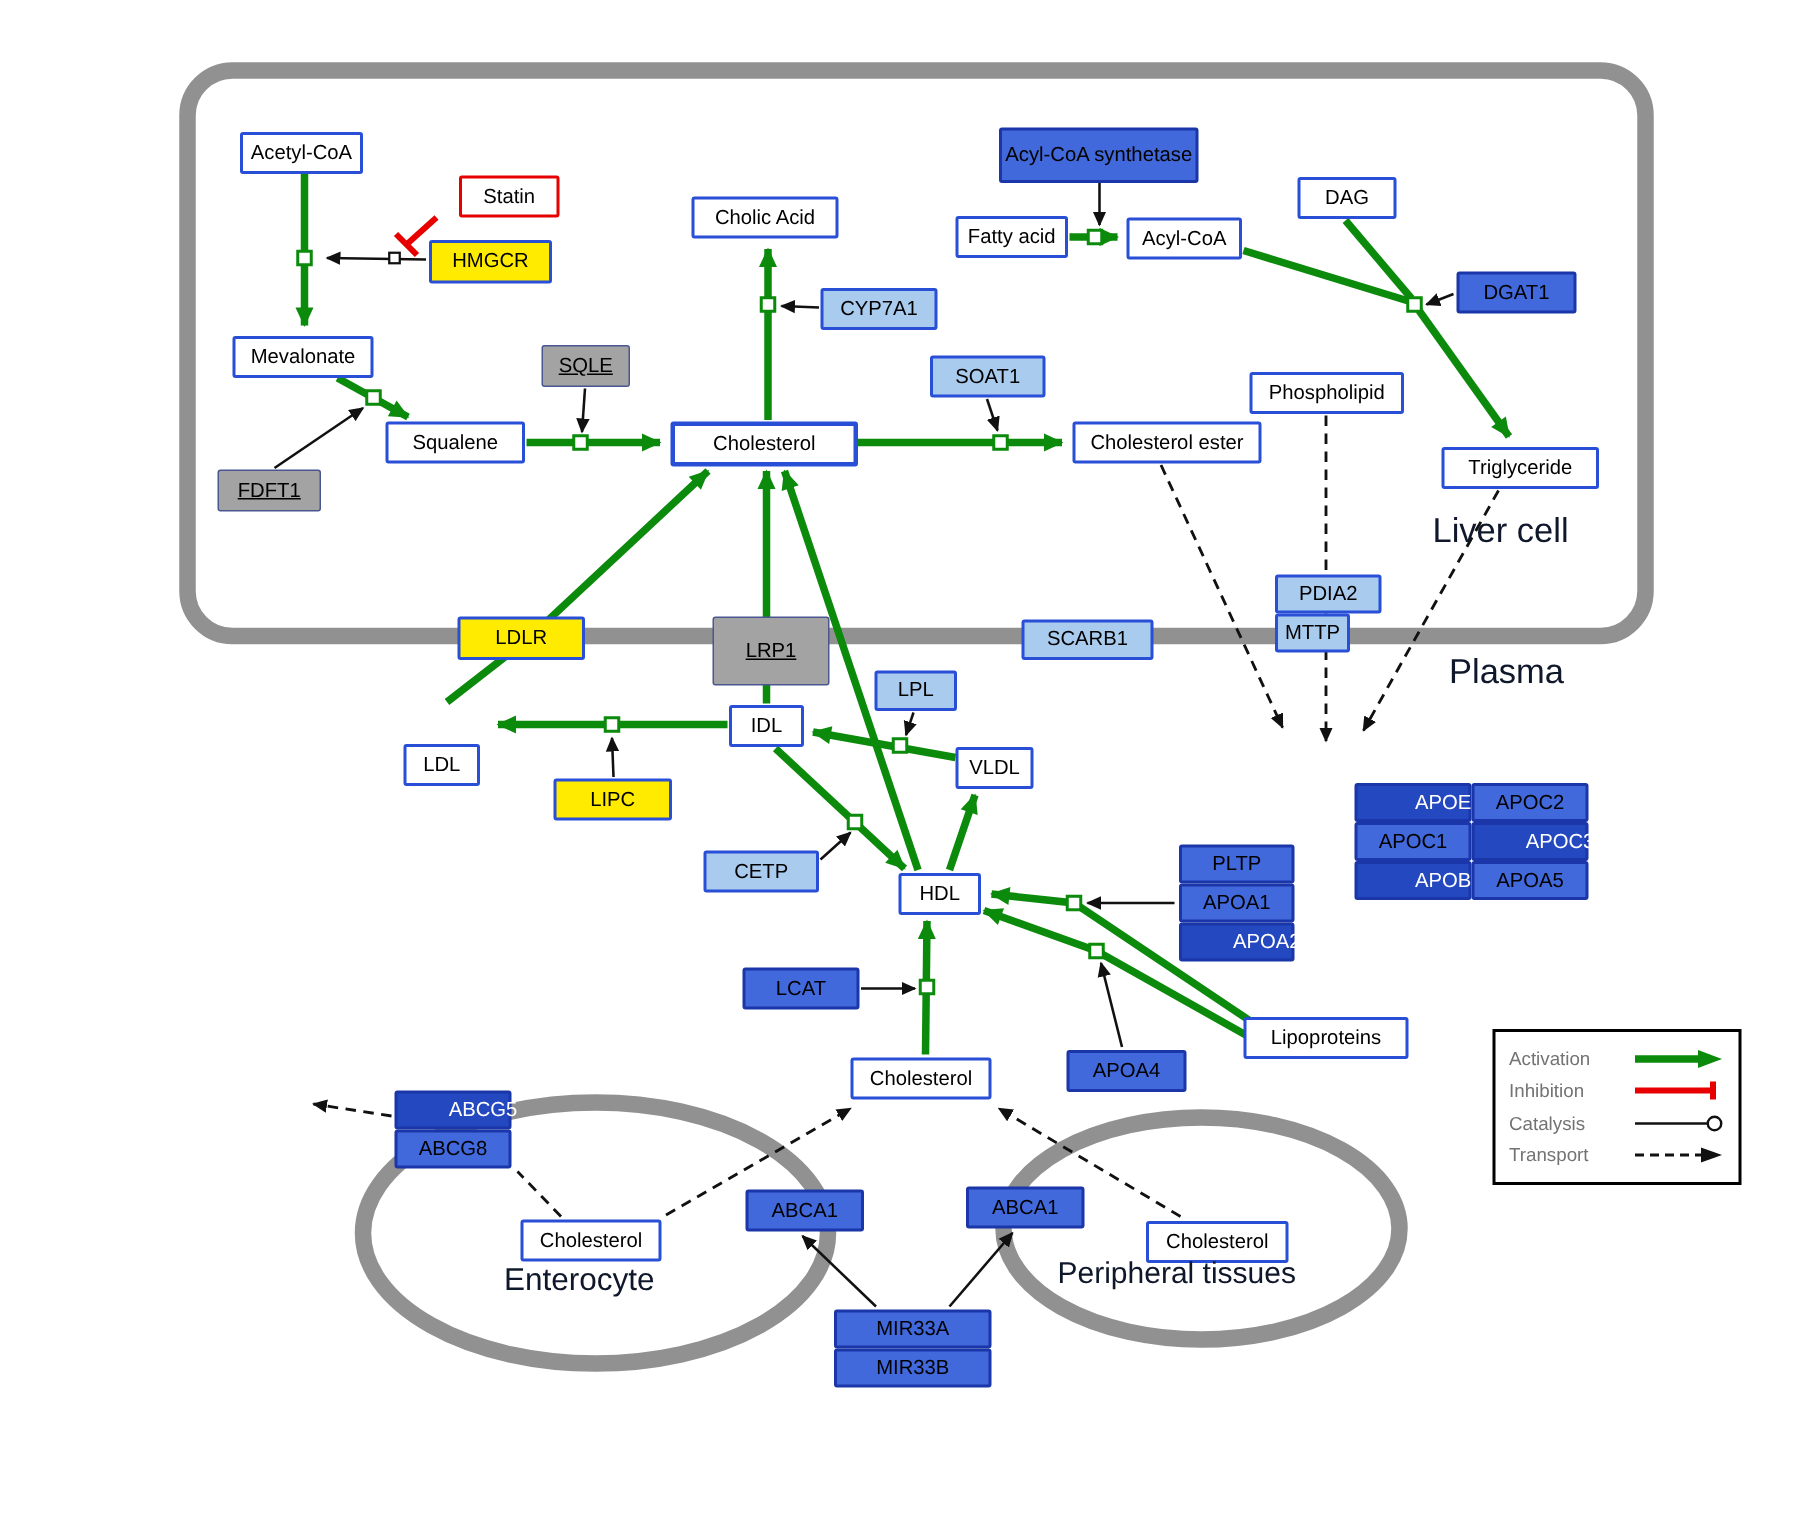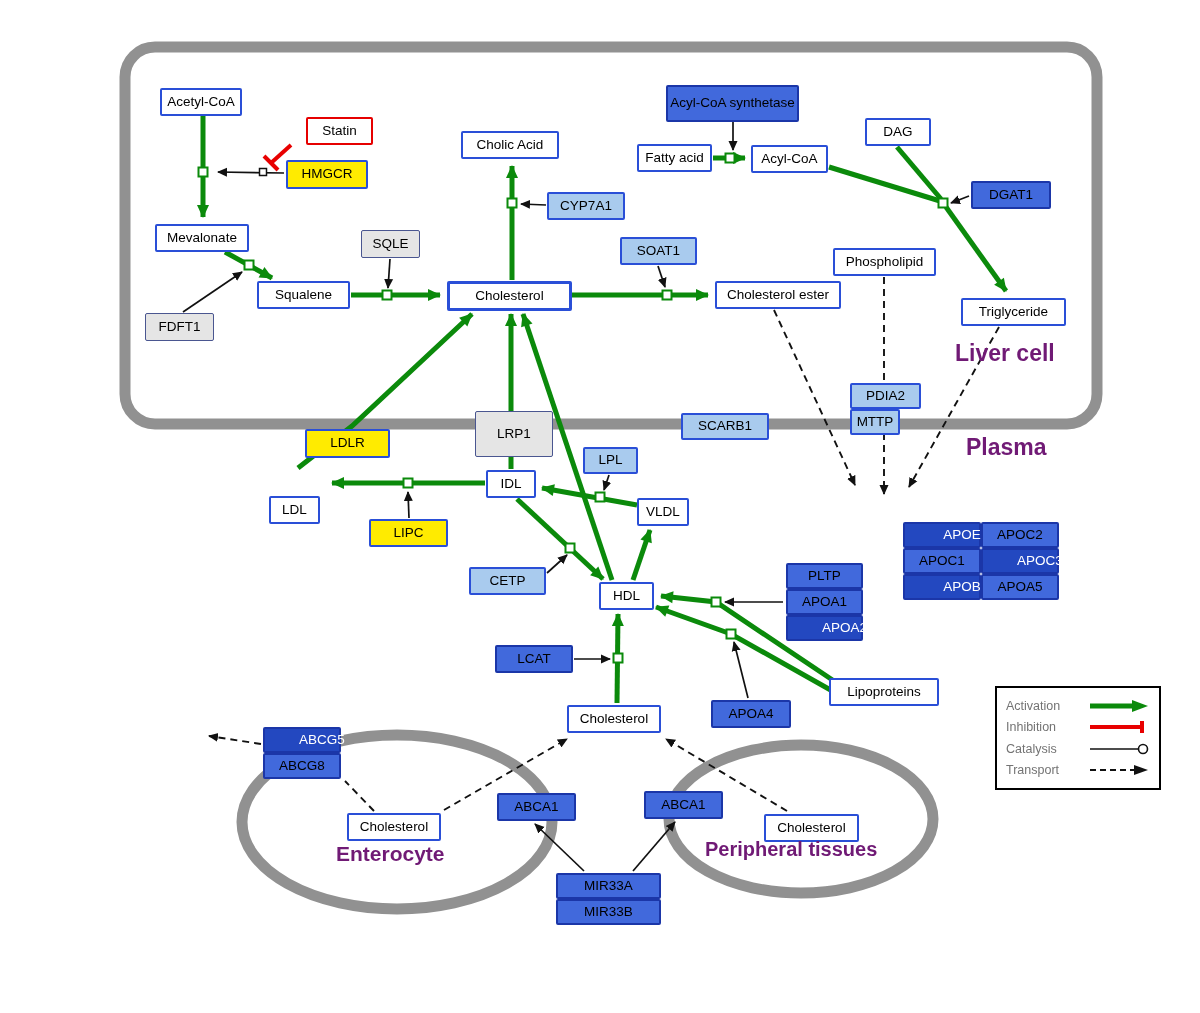--- a/index.html
+++ b/index.html
@@ -13,25 +13,25 @@
   .etp{stroke:#111111;stroke-width:1.9;fill:none;stroke-dasharray:7 5;}
   .ei{stroke:#E80000;stroke-width:4;fill:none;}
   .rs{fill:#ffffff;stroke:#0B8A0B;stroke-width:2;}
   .rsb{fill:#ffffff;stroke:#111111;stroke-width:1.5;}
   .node{position:absolute;box-sizing:border-box;display:flex;align-items:center;justify-content:center;
         text-align:center;font-size:13.5px;color:#000;background:#fff;border:2px solid #2A4FD7;
         border-radius:2px;line-height:1.05;cursor:pointer;}
   .strong{border-width:3px;}
   .drug{border-color:#E60000;border-width:2.5px;margin-left:48px;}
   .y{background:#FFEB00;}
-  .py{background:#e5e5e5;border-color:#4A5690;border-width:1.5px;}
+  .py{background:#a3a3a3;border-color:#4A5690;border-width:1.5px;text-decoration:underline;}
   .lb{background:#A9CBEE;}
   .b{background:#4169DC;border-color:#1B36A8;}
   .db{background:#2348C0;border-color:#1B36A8;color:#fff;padding-left:40px;}
-  .rlabel{position:absolute;font-weight:bold;color:#701a75;white-space:nowrap;text-align:right;}
+  .rlabel{position:absolute;font-weight:normal;color:#0f172a;white-space:nowrap;text-align:right;}
   .legend{position:absolute;box-sizing:border-box;background:#fff;border:2px solid #000;
           padding:7px 9px;display:flex;flex-direction:column;justify-content:space-between;}
   .lrow{display:flex;align-items:center;justify-content:space-between;height:22px;}
   .llabel{font-size:12.5px;color:#737373;}
   .licon{display:block;}
 </style>
 </head>
 <body>
 
 <div id="stage">
@@ -127,21 +127,21 @@
   <div class="node" style="left:715px;top:281px;width:126px;height:28px">Cholesterol ester</div>
   <div class="node b" style="left:666px;top:85px;width:133px;height:37px">Acyl-CoA synthetase</div>
   <div class="node" style="left:637px;top:144px;width:75px;height:28px">Fatty acid</div>
   <div class="node" style="left:751px;top:145px;width:77px;height:28px">Acyl-CoA</div>
   <div class="node" style="left:865px;top:118px;width:66px;height:28px">DAG</div>
   <div class="node b" style="left:971px;top:181px;width:80px;height:28px">DGAT1</div>
   <div class="node" style="left:833px;top:248px;width:103px;height:28px">Phospholipid</div>
   <div class="node" style="left:961px;top:298px;width:105px;height:28px">Triglyceride</div>
   <div class="node lb" style="left:850px;top:383px;width:71px;height:26px">PDIA2</div>
   <div class="node lb" style="left:850px;top:409px;width:50px;height:26px">MTTP</div>
-  <div class="node y" style="left:305px;top:429px;width:85px;height:29px">LDLR</div>
+  <div class="node y" style="left:305px;top:411px;width:85px;height:29px">LDLR</div>
   <div class="node py" style="left:475px;top:411px;width:78px;height:46px">LRP1</div>
   <div class="node lb" style="left:681px;top:413px;width:88px;height:27px">SCARB1</div>
   <div class="node" style="left:269px;top:496px;width:51px;height:28px">LDL</div>
   <div class="node" style="left:486px;top:470px;width:50px;height:28px">IDL</div>
   <div class="node lb" style="left:583px;top:447px;width:55px;height:27px">LPL</div>
   <div class="node" style="left:637px;top:498px;width:52px;height:28px">VLDL</div>
   <div class="node y" style="left:369px;top:519px;width:79px;height:28px">LIPC</div>
   <div class="node lb" style="left:469px;top:567px;width:77px;height:28px">CETP</div>
   <div class="node" style="left:599px;top:582px;width:55px;height:28px">HDL</div>
   <div class="node b" style="left:786px;top:563px;width:77px;height:26px">PLTP</div>

